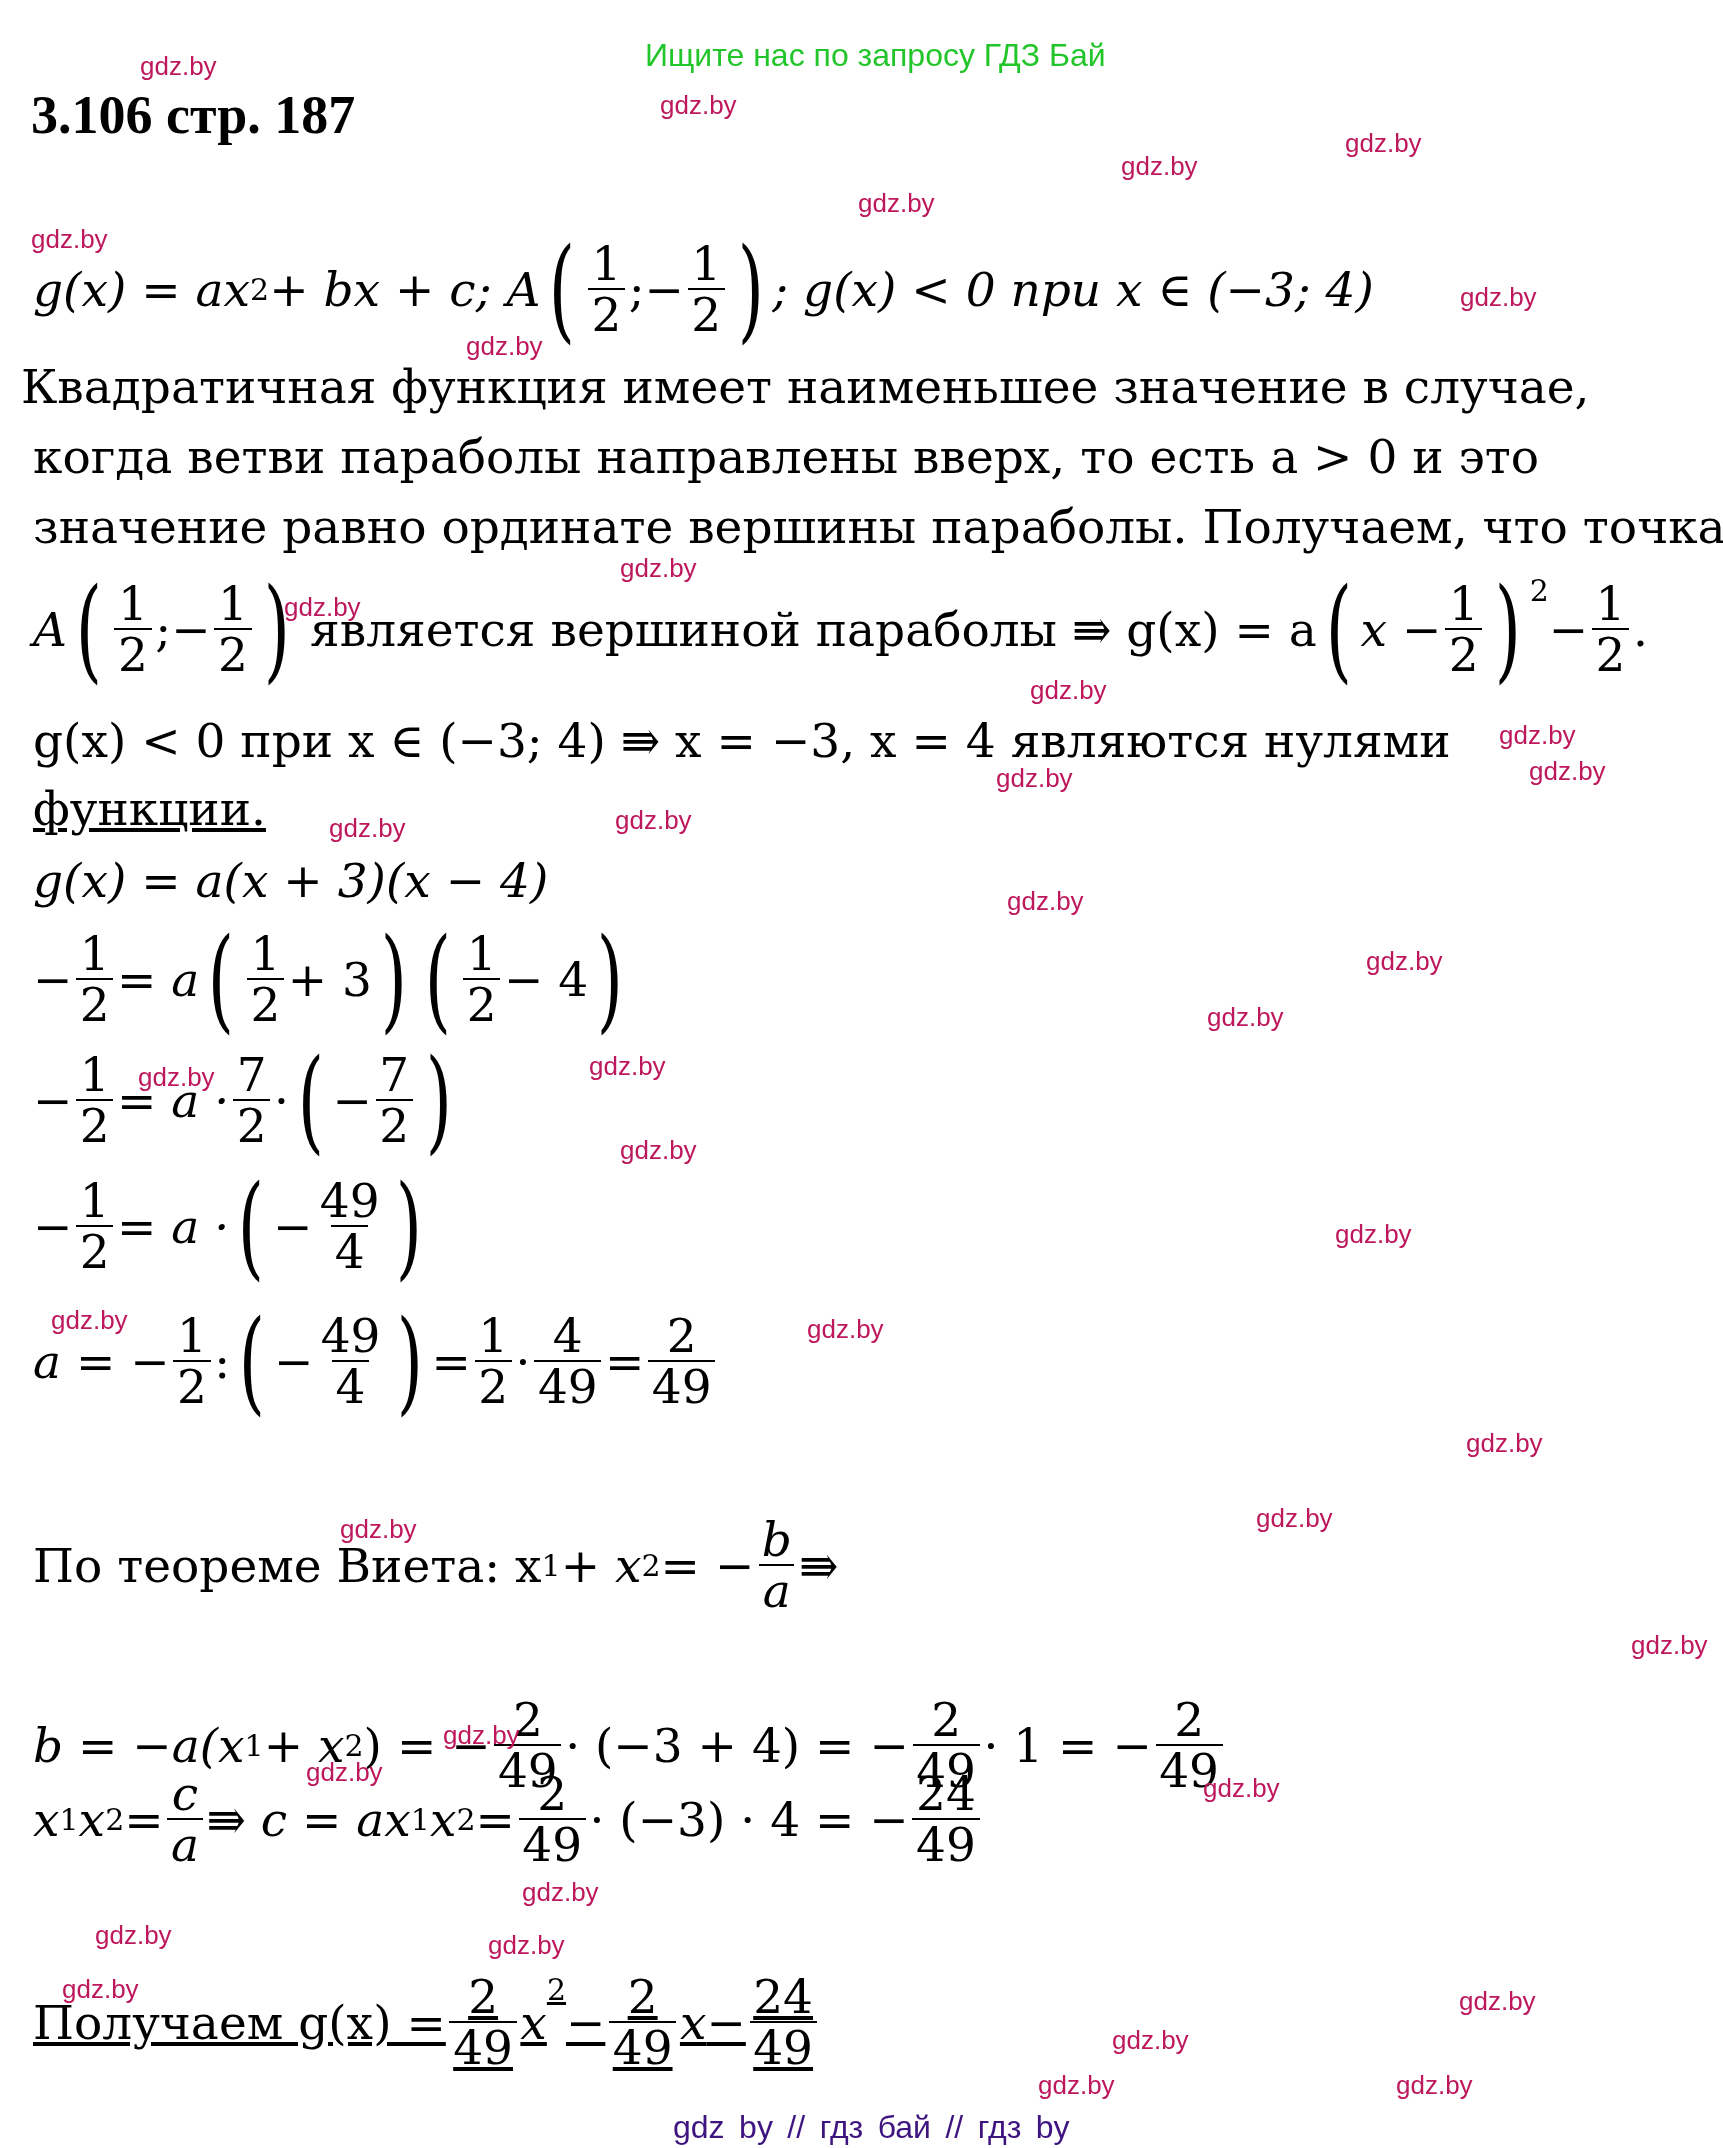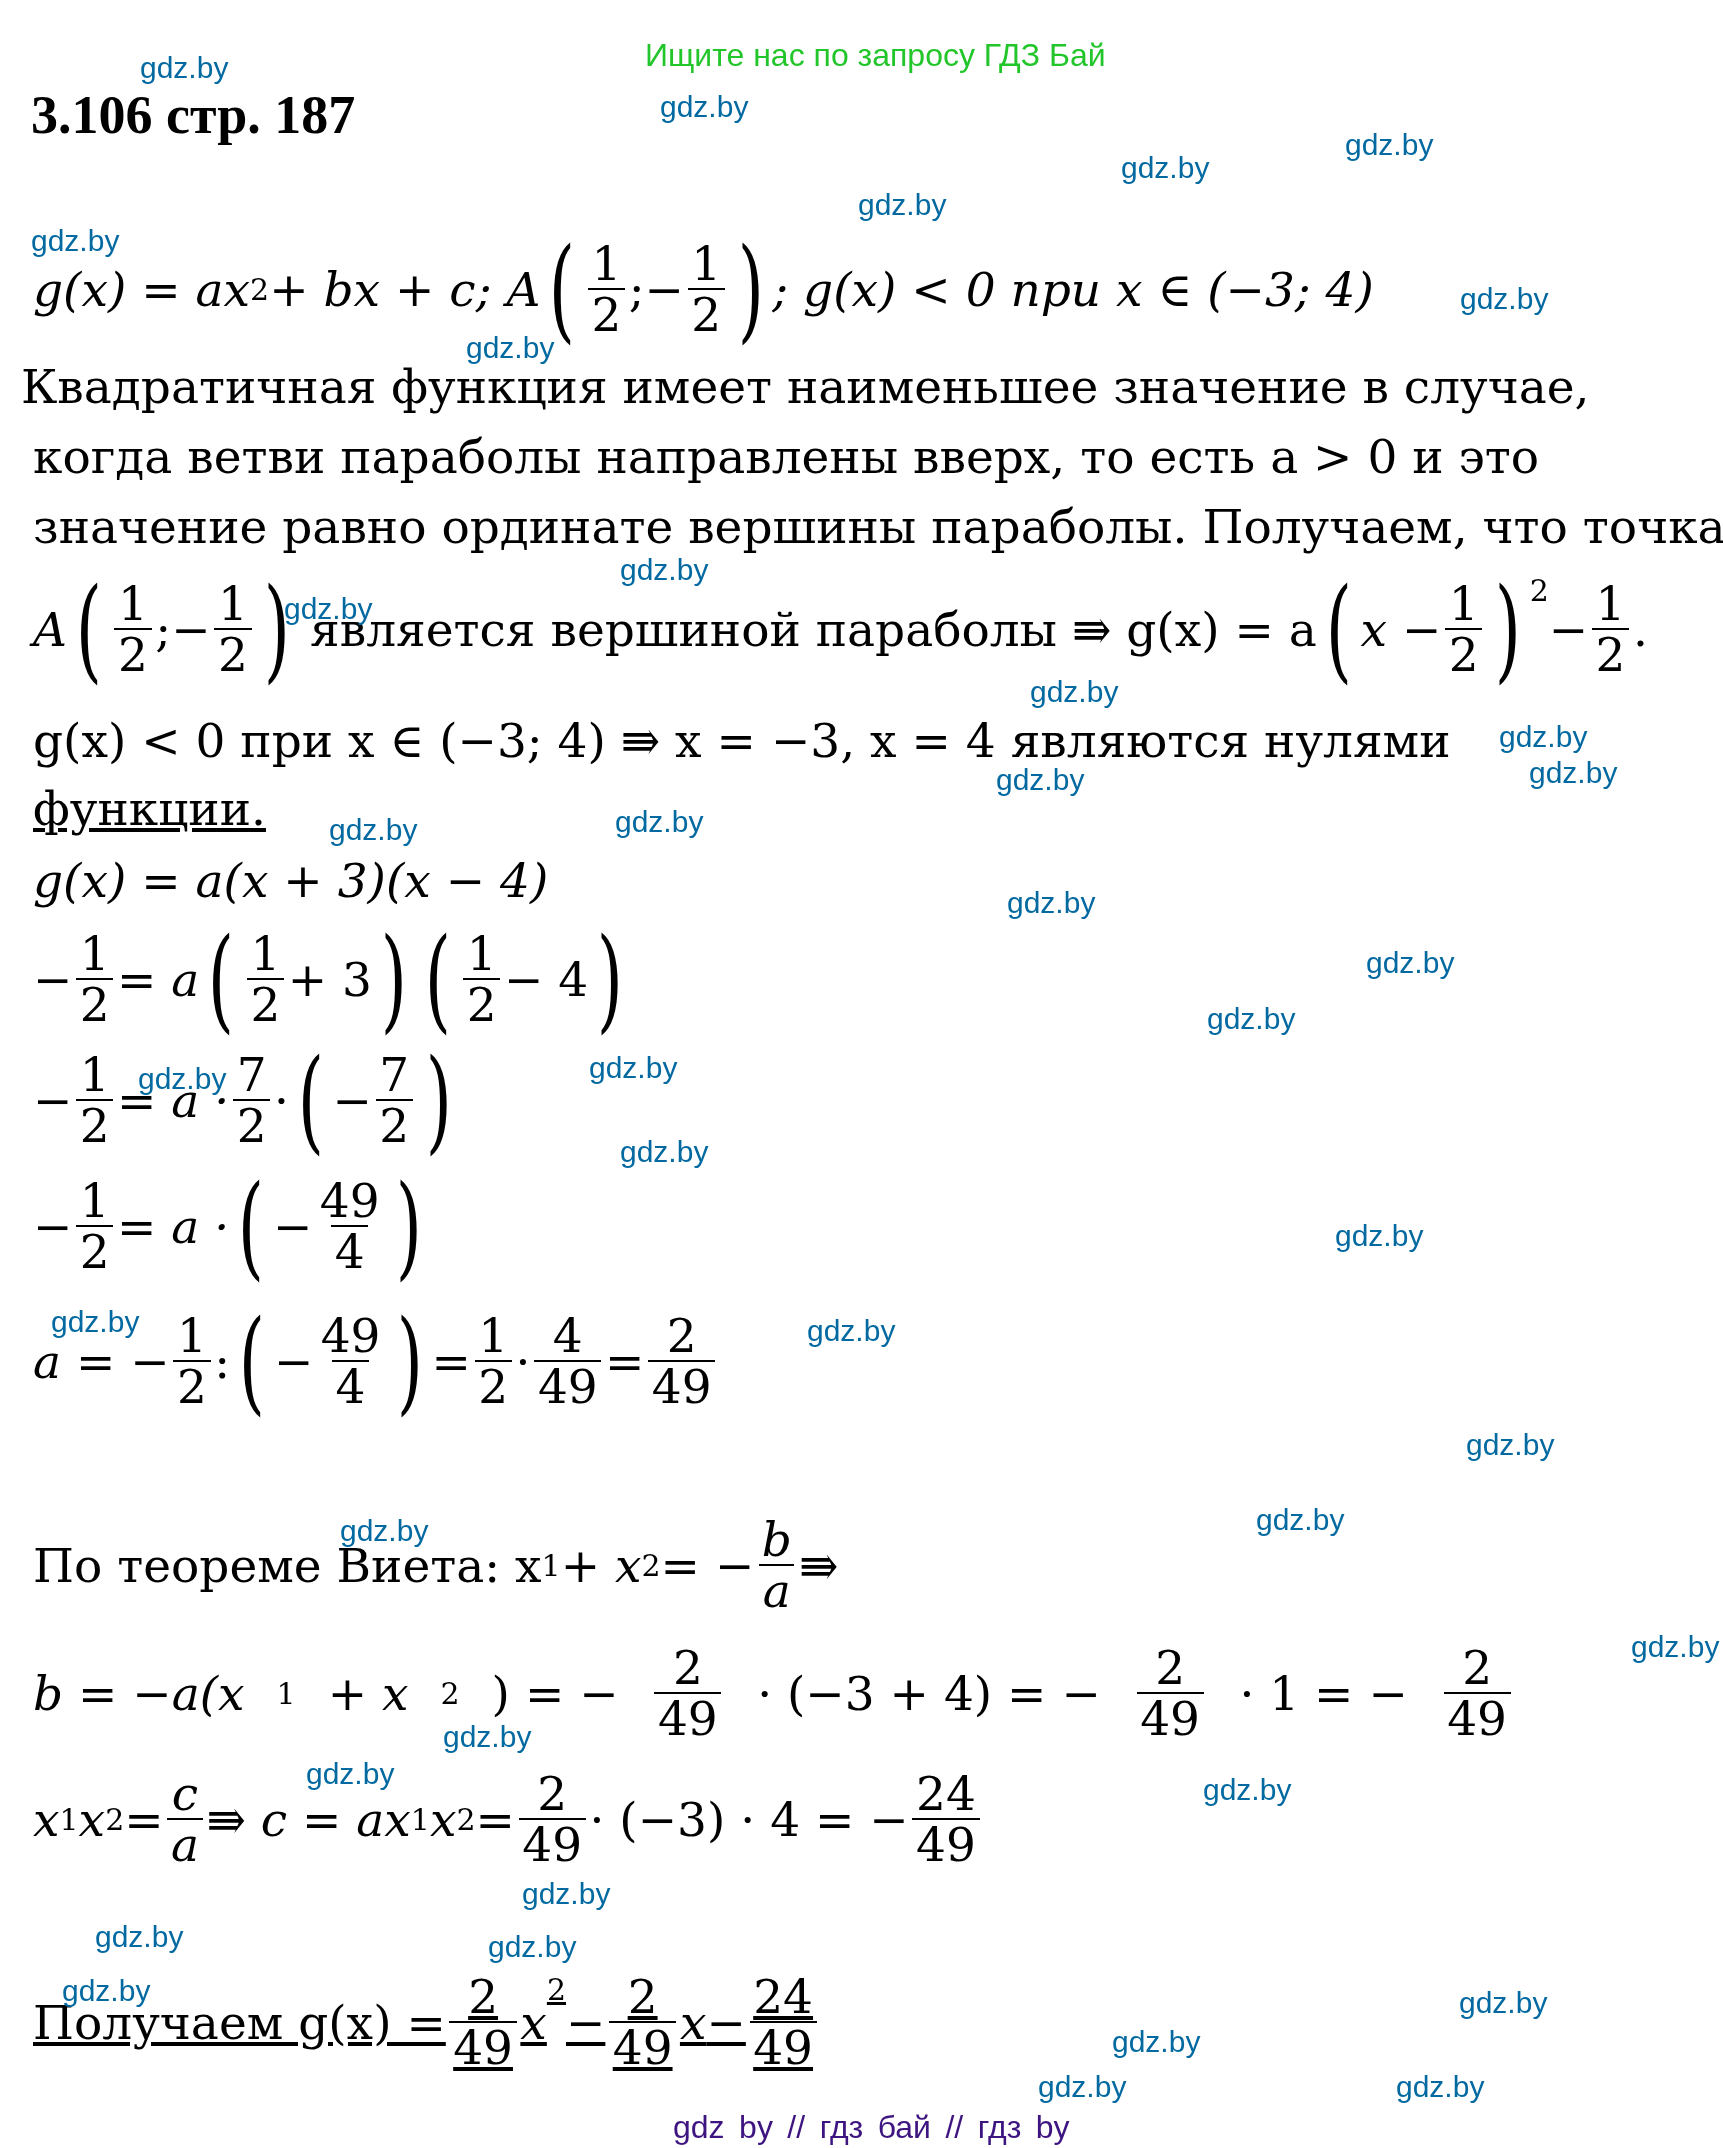--- a/index.html
+++ b/index.html
@@ -1,21 +1,21 @@
 <!DOCTYPE html>
 <html style="font-size:15px"><head>
 <meta charset="utf-8">
 <style>
   html, body { margin: 0; padding: 0; background: #ffffff; }
   body { width: 1724px; height: 2149px; position: relative; overflow: hidden;
          font-family: "DejaVu Serif", serif; color: #000; }
   .abs { position: absolute; white-space: nowrap; }
   .banner { font-family: "Liberation Sans", sans-serif; font-size: 32px; color: #22c52a; margin-top: 37px; }
   .footer { font-family: "Liberation Sans", sans-serif; font-size: 32px; color: #3e1480; word-spacing: 5.6px; }
-  .wm { font-family: "Liberation Sans", sans-serif; font-size: 30px; color: #0369a1; }
+  .wm { font-family: "Liberation Sans", sans-serif; font-size: 26px; color: #be185d; }
   .title { font-family: "Liberation Serif", serif; font-weight: bold; font-size: 54px; }
   .line { font-family: "DejaVu Serif", serif; font-size: 47px; display: flex; align-items: center; }
   .text { font-family: "DejaVu Serif", serif; font-size: 47px; }
   .m { font-family: "DejaVu Serif", serif; font-style: italic; }
   .frac { display: inline-flex; flex-direction: column; align-items: center; vertical-align: middle;
           margin: 0 3.7px; line-height: 1.05; }
   .frac .num { padding: 0 3.7px; }
   .frac .den { border-top: 2.8px solid #000; padding: 0 3.7px; }
   .big-paren { font-size: 112px; font-weight: 200; line-height: 1; transform: scaleX(0.6); display: inline-block; }
   .sup { font-size: 30px; vertical-align: super; }
@@ -186,21 +186,21 @@
     <span class="m"> + x</span>
     <span class="sub">2</span>
     <span> = −</span>
   <span class="frac m">
       <span class="num">b</span>
       <span class="den">a</span>
     </span>
   <span>⇛</span>
 </div>
 
-<div class="abs line" style="left:33px; top:1643px;gap:32px;">
+<div class="abs line" style="left:33px; top:1695px;">
   <span class="m">b = −a(x</span>
     <span class="sub">1</span>
     <span class="m"> + x</span>
     <span class="sub">2</span>
     <span>) = −</span>
   <span class="frac">
       <span class="num">2</span>
       <span class="den">49</span>
     </span>
   <span>· (−3 + 4) = −</span>

